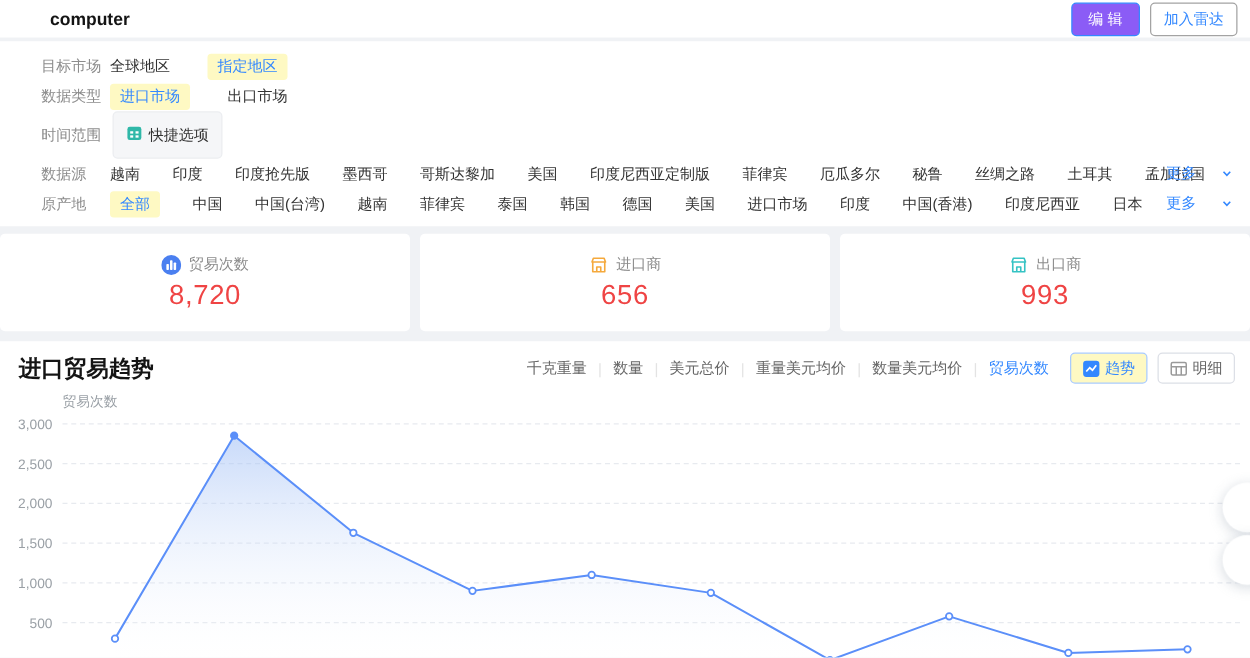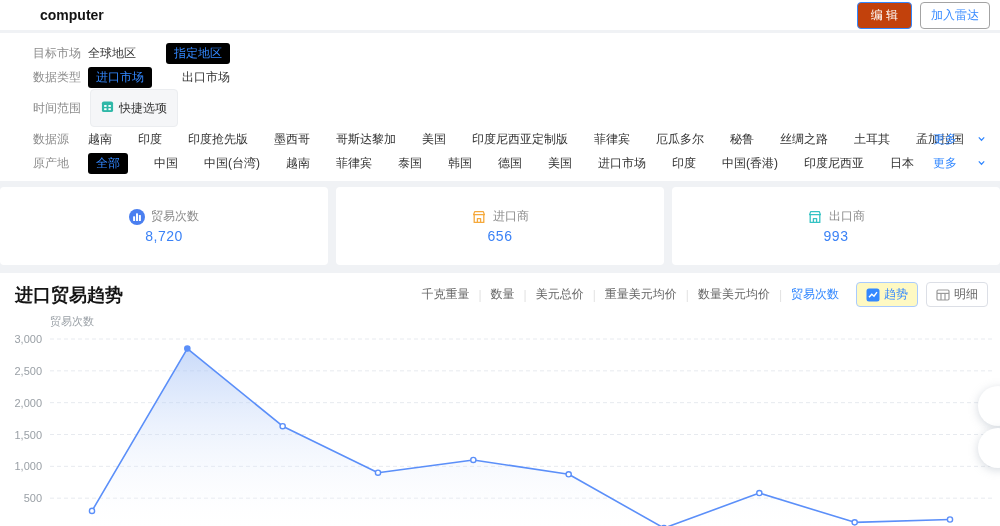--- a/index.html
+++ b/index.html
@@ -7,48 +7,48 @@
   body {
     background:#f0f2f5;
     font-family:"Liberation Sans","DejaVu Sans",sans-serif;
     color:#333; font-size:12px;
   }
   
   .topbar { background:#fff; height:30px; display:flex; align-items:center;
     justify-content:space-between; padding:0 10px 0 40px; }
   .page-title { font-size:14px; font-weight:700; color:#141414; }
   .topbar-actions { display:flex; gap:8px; }
-  .btn-primary { background:#c2410c; color:#fff; border:1px solid #3388ff;
+  .btn-primary { background:#8b5cf6; color:#fff; border:1px solid #3388ff;
     border-radius:4px; font-size:12px; padding:4px 13px; cursor:pointer; }
   .btn-outline { background:#fff; color:#3388ff; border:1px solid #a3a3a3;
     border-radius:4px; font-size:12px; padding:4px 10px; cursor:pointer; }
   
   .filter-panel { background:#fff; margin-top:3px; padding:8px 0 6px; }
   .filter-row { display:flex; align-items:center; min-height:24px;
     padding-left:33px; padding-right:10px; position:relative; }
   .filter-label { width:55px; flex-shrink:0; color:#8c8c8c; }
   .filter-options { display:flex; align-items:center; gap:30px; flex-wrap:nowrap; }
   .filter-options.dense { gap:26px; }
   .option { color:#333; cursor:pointer; white-space:nowrap; }
-  .option.selected { background:#000000; color:#3388ff; padding:2px 8px; border-radius:3px; }
+  .option.selected { background:#fef9c3; color:#3388ff; padding:2px 8px; border-radius:3px; }
   .more-link { position:absolute; right:14px; top:50%; transform:translateY(-50%);
     color:#3388ff; display:flex; align-items:center; gap:20px; cursor:pointer; }
   .time-row { min-height:30px; }
   .date-input { width:118px; height:25px; border:1px solid #dcdfe6; border-radius:4px;
     background:#fff; display:flex; align-items:center; justify-content:space-between;
     padding:0 8px 0 10px; margin-right:10px; cursor:pointer; color:#333; }
   .quick-btn { background:#f5f6f8; border:1px solid #ebedf0; border-radius:4px;
     height:38px; padding:0 10px; display:flex; align-items:center; gap:5px;
     color:#333; cursor:pointer; margin-left:2px; }
   
   .cards { display:flex; gap:8px; margin-top:6px; }
   .card { background:#fff; border-radius:4px; flex:1; height:78px;
     display:flex; flex-direction:column; align-items:center; justify-content:center; }
   .card-top { display:flex; align-items:center; gap:6px; color:#8c8c8c; }
-  .card-value { font-size:14px; color:#3b82f6; margin-top:3px; letter-spacing:.5px; }
+  .card-value { font-size:22px; color:#ef4444; margin-top:3px; letter-spacing:.5px; }
   
   .chart-panel { background:#fff; margin-top:8px; height:270px; }
   .chart-header { display:flex; justify-content:space-between; align-items:center;
     padding:9px 12px 2px 15px; }
   .chart-title { font-size:18px; font-weight:700; color:#141414; }
   .chart-controls { display:flex; align-items:center; color:#666; }
   .metric { padding:0 9px; cursor:pointer; white-space:nowrap; }
   .metric.selected { color:#3388ff; }
   .metric-sep { color:#e3e3e3; }
   .view-btn { display:flex; align-items:center; gap:4px; border:1px solid #dcdfe6;

